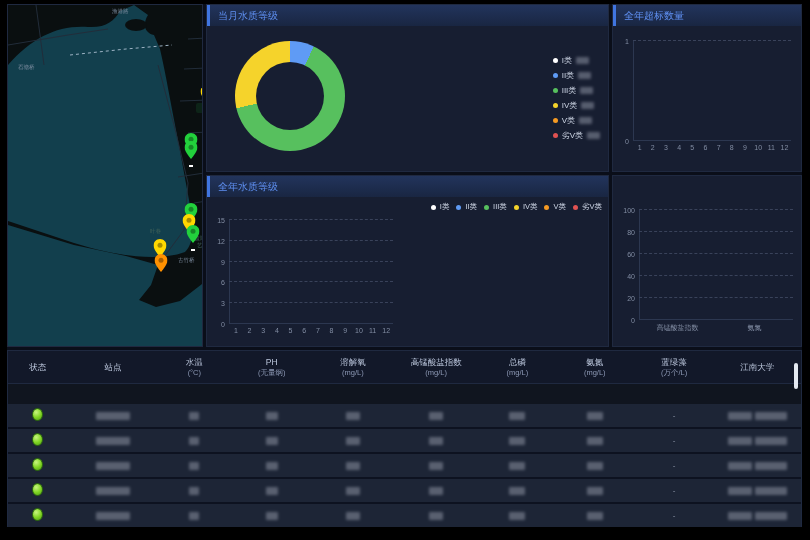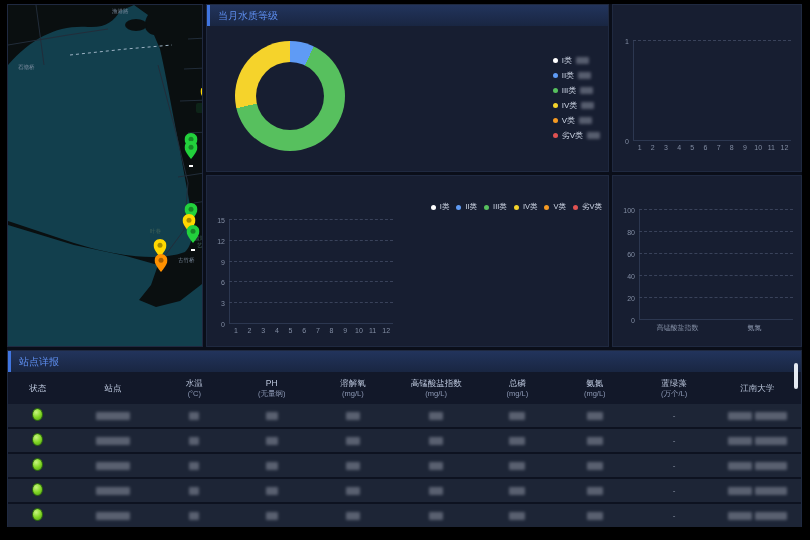--- a/index.html
+++ b/index.html
@@ -187,20 +187,23 @@
               <circle cx="6.5" cy="6.2" r="2.5" fill="rgba(0,0,0,0.35)"></circle>
             </svg></div>
           <div class="pin" style="left: 153px; top: 271px;"><svg width="13" height="18" viewBox="0 0 13 18">
               <path d="M6.5 0C2.9 0 0 2.9 0 6.5 0 10.8 6.5 18 6.5 18S13 10.8 13 6.5C13 2.9 10.1 0 6.5 0Z" fill="#ff9100"></path>
               <circle cx="6.5" cy="6.2" r="2.5" fill="rgba(0,0,0,0.35)"></circle>
             </svg></div>
         </div>
     </div>
 
     <div class="panel">
+      <div class="phead">
+        <span class="t">全年超标数量</span>
+      </div>
       <div class="plot" id="count-plot" style="left:20px;top:36px;width:158px;height:100px;">
         <div class="axis-left"></div>
         <div class="axis-bottom"></div>
       <span class="ytick" style="bottom: 0%;">0</span>
           <div class="grid-line" style="bottom: 100%;"></div>
           <span class="ytick" style="bottom: 100%;">1</span>
         </div>
       <div class="xlabels" id="count-xlabels" style="left:20px;top:139px;width:158px;">
           <span>1</span>
           <span>2</span>
@@ -211,20 +214,23 @@
           <span>7</span>
           <span>8</span>
           <span>9</span>
           <span>10</span>
           <span>11</span>
           <span>12</span>
         </div>
     </div>
 
     <div class="panel">
+      <div class="phead">
+        <span class="t">全年水质等级</span>
+      </div>
       <div class="legend-row" id="year-legend">
           <div class="legend-item">
             <span class="dot" style="background: rgb(255, 255, 255);"></span>
             <span>I类</span>
           </div>
           <div class="legend-item">
             <span class="dot" style="background: rgb(95, 155, 245);"></span>
             <span>II类</span>
           </div>
           <div class="legend-item">
@@ -318,23 +324,20 @@
           <span class="ytick" style="bottom: 100%;">100</span>
         </div>
       <div class="xlabels" id="rate-xlabels" style="left:26px;top:147px;width:154px;">
           <span>高锰酸盐指数</span>
           <span>氨氮</span>
         </div>
     </div>
   </div>
 
   <div class="table-panel">
-    <div class="phead">
-      <span class="t">站点详报</span>
-    </div>
     <div class="thead" id="thead" style="grid-template-columns: 7.5% 11.5% 9% 10.5% 10% 11% 9.5% 10% 10% 11%;">
         <div class="th">
           <div>状态</div>
         </div>
         <div class="th">
           <div>站点</div>
         </div>
         <div class="th">
           <div>水温</div>
           <div class="unit">(°C)</div>

